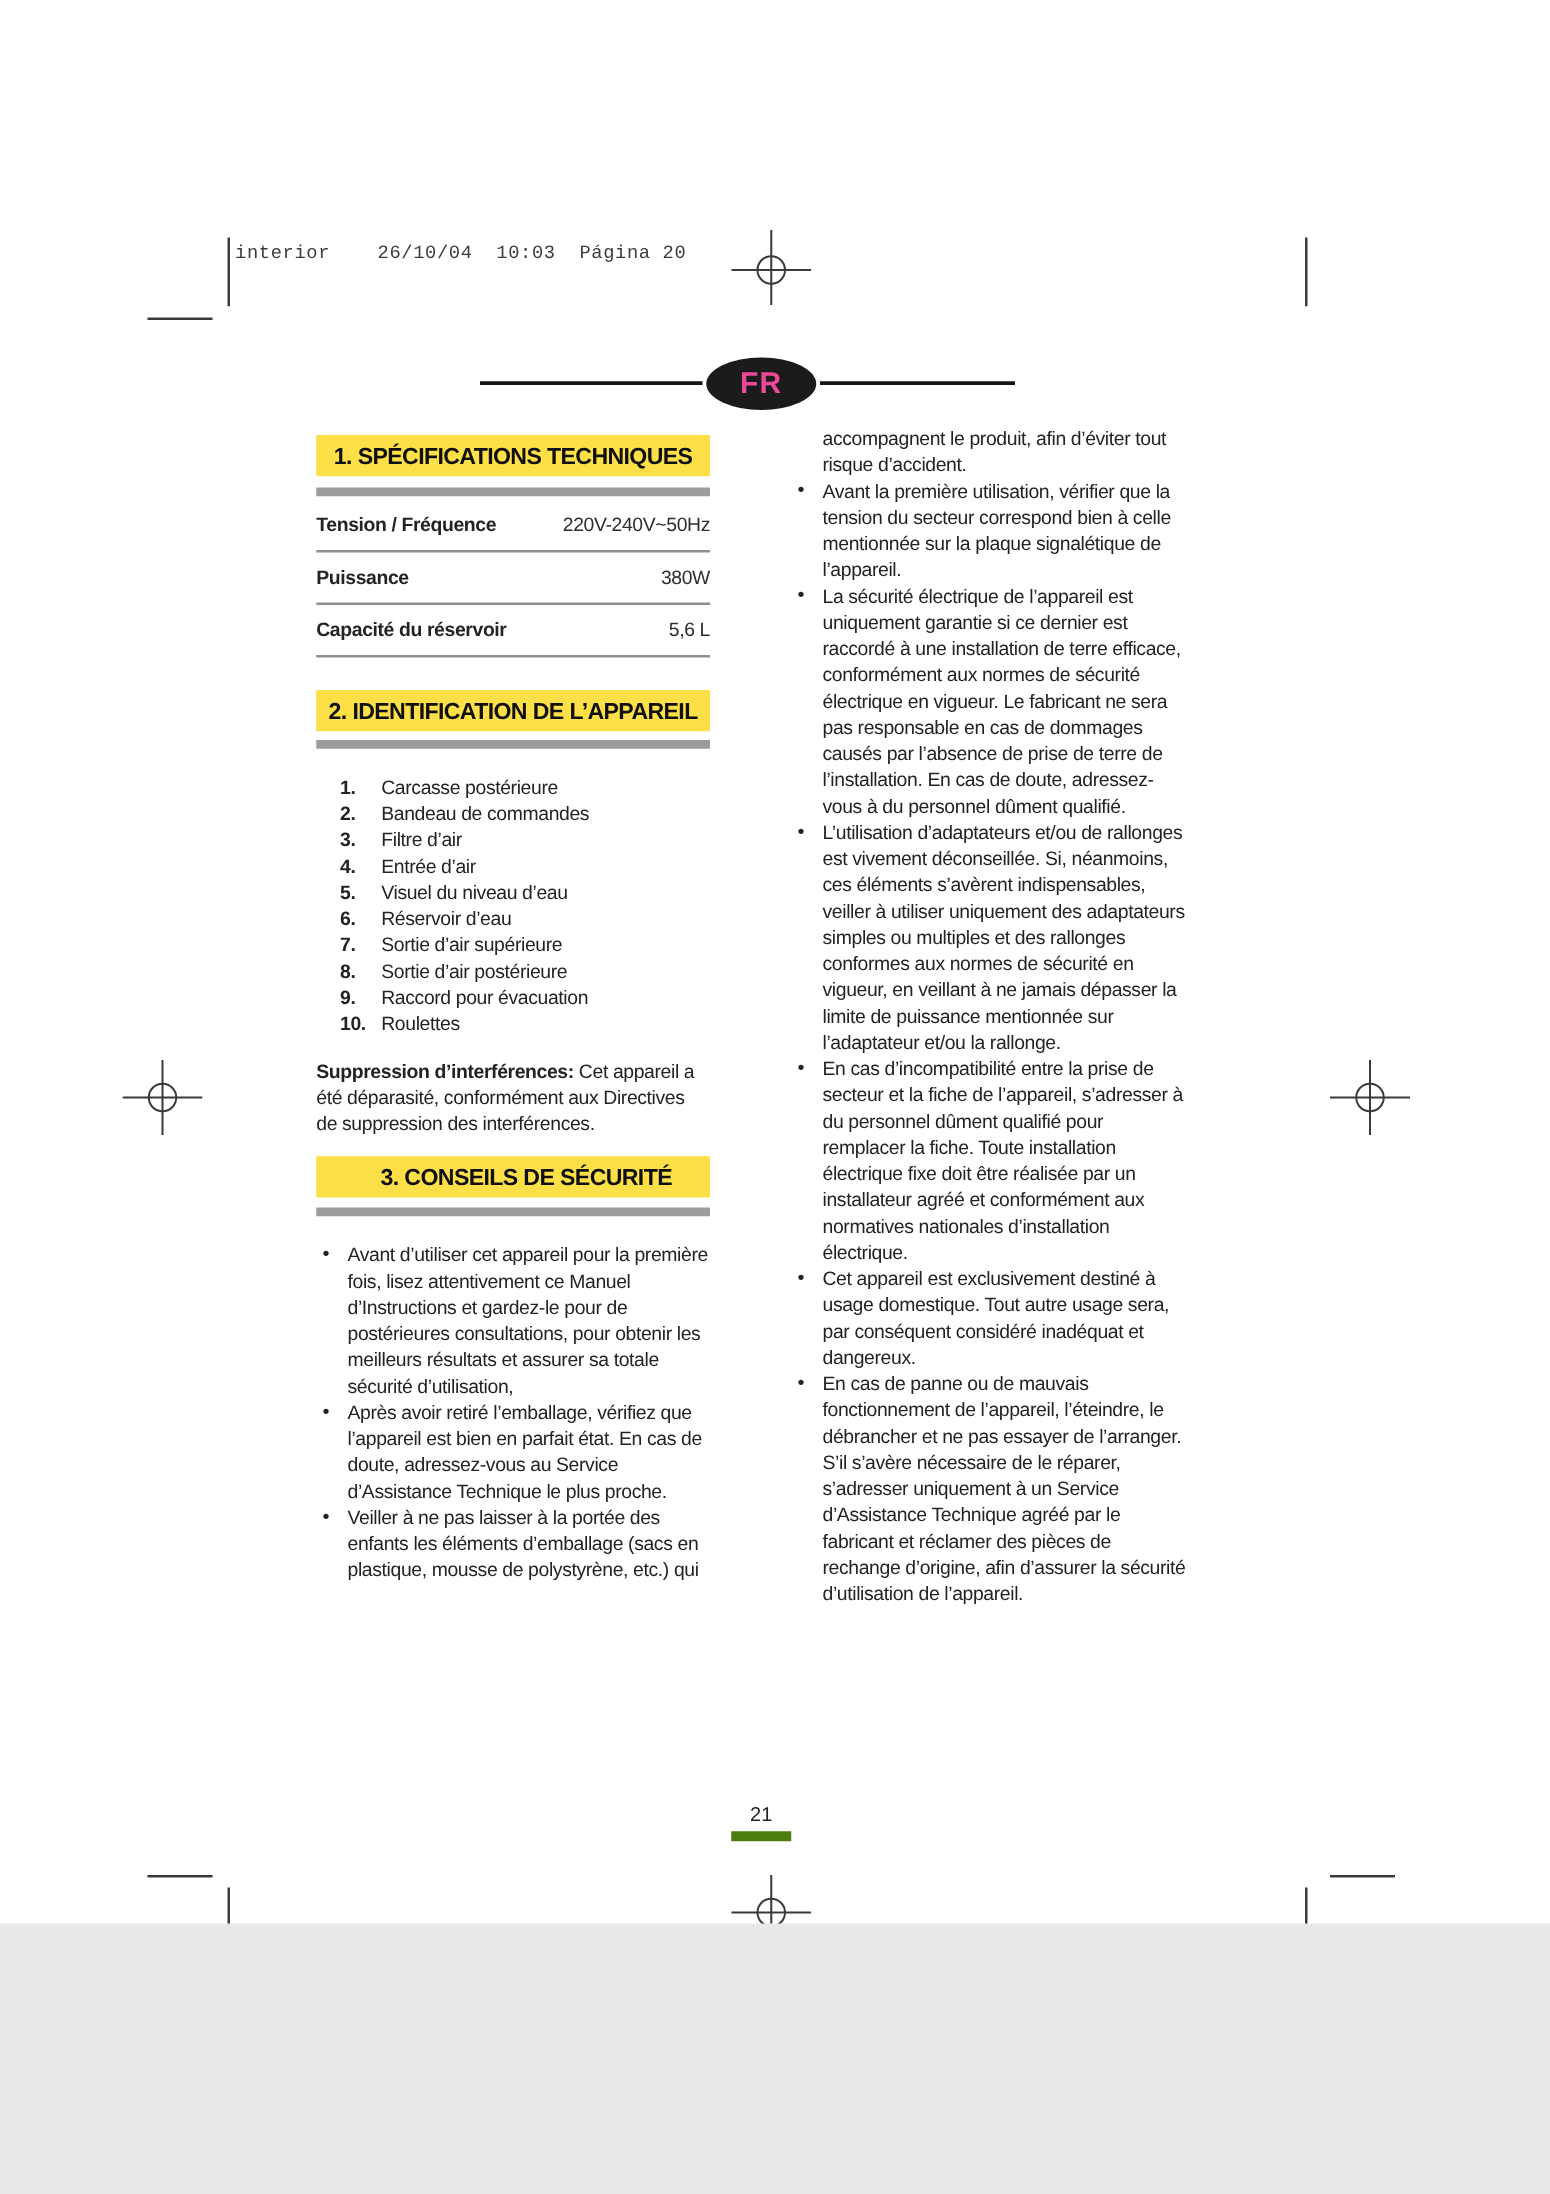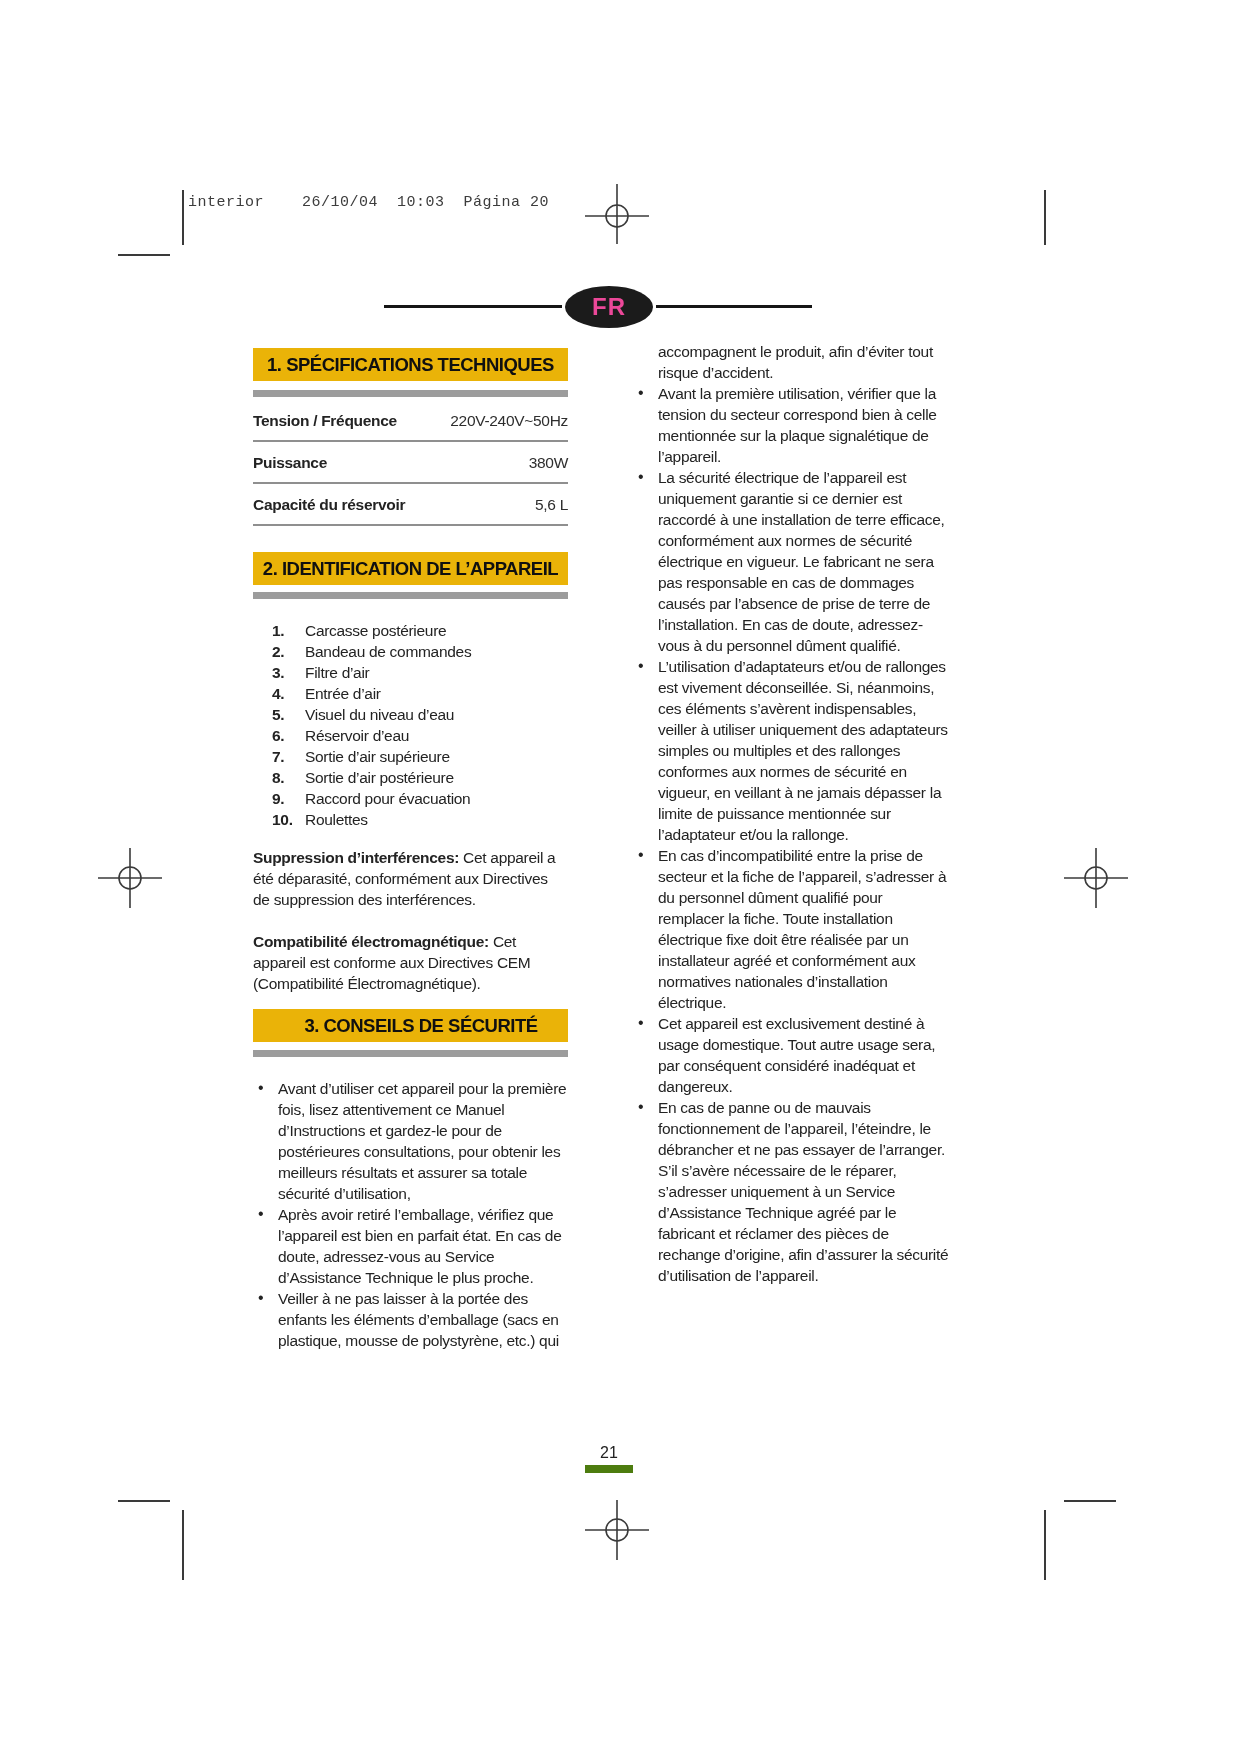--- a/index.html
+++ b/index.html
@@ -1,17 +1,17 @@
 <!DOCTYPE html>
 <html><head>
 <meta charset="utf-8">
 <style>
   html,body{margin:0;padding:0;background:#e8e8e8;}
   .page{
-    position:relative;width:1240px;height:1755px;background:#ffffff;
+    position:relative;width:1240px;height:1539px;background:#ffffff;
     font-family:"Liberation Sans",sans-serif;color:#232323;overflow:hidden;
   }
   
   .crop{position:absolute;background:#3a3a3a;}
   .reg{position:absolute;}
   .reg line{stroke:#3a3a3a;stroke-width:1.6;}
   .reg circle{stroke:#3a3a3a;stroke-width:1.6;fill:none;}
   
   .print-header{
     position:absolute;left:188px;top:194px;
@@ -24,21 +24,21 @@
     background:#1b1b1b;border-radius:50%;display:flex;align-items:center;justify-content:center;
   }
   .fr-badge span{color:#ec4899;font-weight:bold;font-size:24px;letter-spacing:1px;}
   .fr-line{position:absolute;top:305px;height:3px;background:#151515;}
   
   .col{position:absolute;width:315px;font-size:15.5px;line-height:21px;letter-spacing:-.3px;}
   .col-left{left:253px;top:348px;}
   .col-right{left:638px;top:341px;width:312px;}
   
   .sec-bar{
-    height:33px;background:#eab308;display:flex;align-items:center;justify-content:center;
+    height:33px;background:#fde047;display:flex;align-items:center;justify-content:center;
     font-weight:bold;font-size:18.5px;letter-spacing:-.5px;color:#101010;white-space:nowrap;
   }
   .sub-bar{height:7px;background:#9c9c9c;margin-top:9px;}
   
   .spec-table{margin-top:3px;}
   .spec-row{
     height:40px;display:flex;align-items:center;justify-content:space-between;
     border-bottom:2px solid #8f8f8f;
   }
   .spec-row .lbl{font-weight:bold;}
@@ -137,21 +137,20 @@
       <li><span class="num">4.</span><span>Entrée d’air</span></li>
       <li><span class="num">5.</span><span>Visuel du niveau d’eau</span></li>
       <li><span class="num">6.</span><span>Réservoir d’eau</span></li>
       <li><span class="num">7.</span><span>Sortie d’air supérieure</span></li>
       <li><span class="num">8.</span><span>Sortie d’air postérieure</span></li>
       <li><span class="num">9.</span><span>Raccord pour évacuation</span></li>
       <li><span class="num">10.</span><span>Roulettes</span></li>
     </ul>
 
     <p class="para"><b>Suppression d’interférences:</b> <span>Cet appareil a été déparasité, conformément aux Directives de suppression des interférences.</span></p>
-    <p class="para second"><b>Compatibilité électromagnétique:</b> <span>Cet appareil est conforme aux Directives CEM (Compatibilité Électromagnétique).</span></p>
 
     <div class="sec-bar" style="margin-top:15px;padding-left:21px;">3. CONSEILS DE SÉCURITÉ</div>
     <div class="sub-bar" style="margin-top:8px;"></div>
 
     <ul class="bullets">
       <li>Avant d’utiliser cet appareil pour la première fois, lisez attentivement ce Manuel d’Instructions et gardez-le pour de postérieures consultations, pour obtenir les meilleurs résultats et assurer sa totale sécurité d’utilisation,</li>
       <li>Après avoir retiré l’emballage, vérifiez que l’appareil est bien en parfait état. En cas de doute, adressez-vous au Service d’Assistance Technique le plus proche.</li>
       <li>Veiller à ne pas laisser à la portée des enfants les éléments d’emballage (sacs en plastique, mousse de polystyrène, etc.) qui</li>
     </ul>
   </div>

